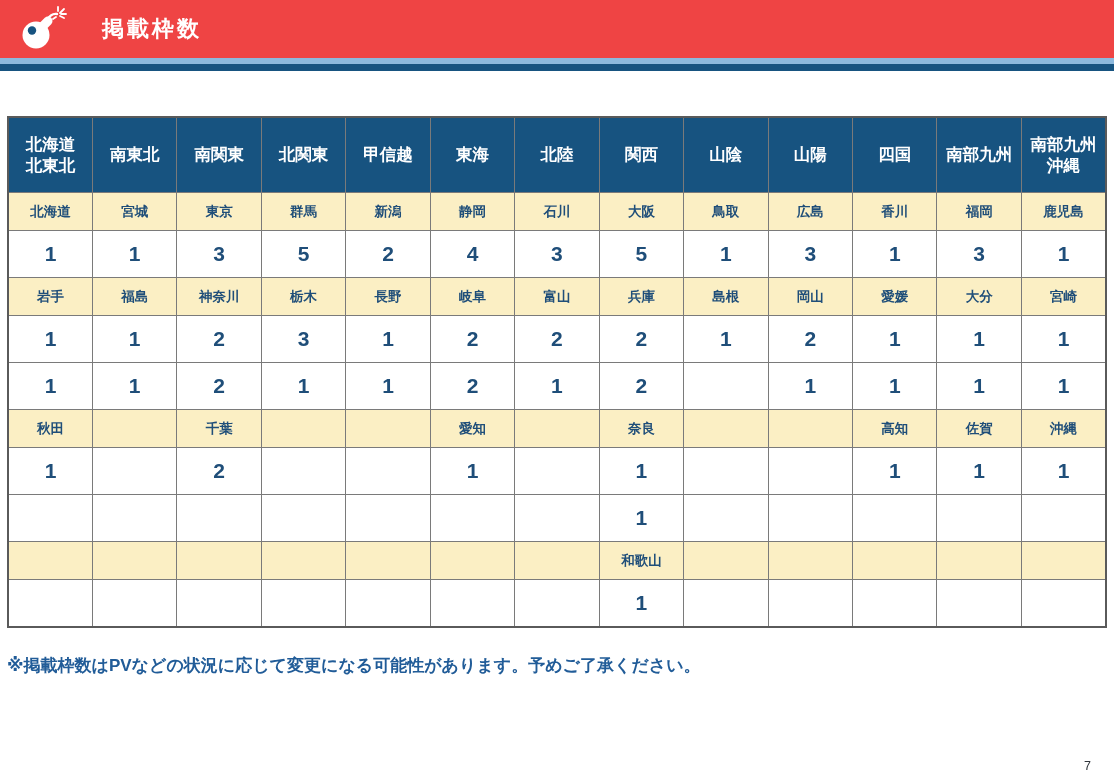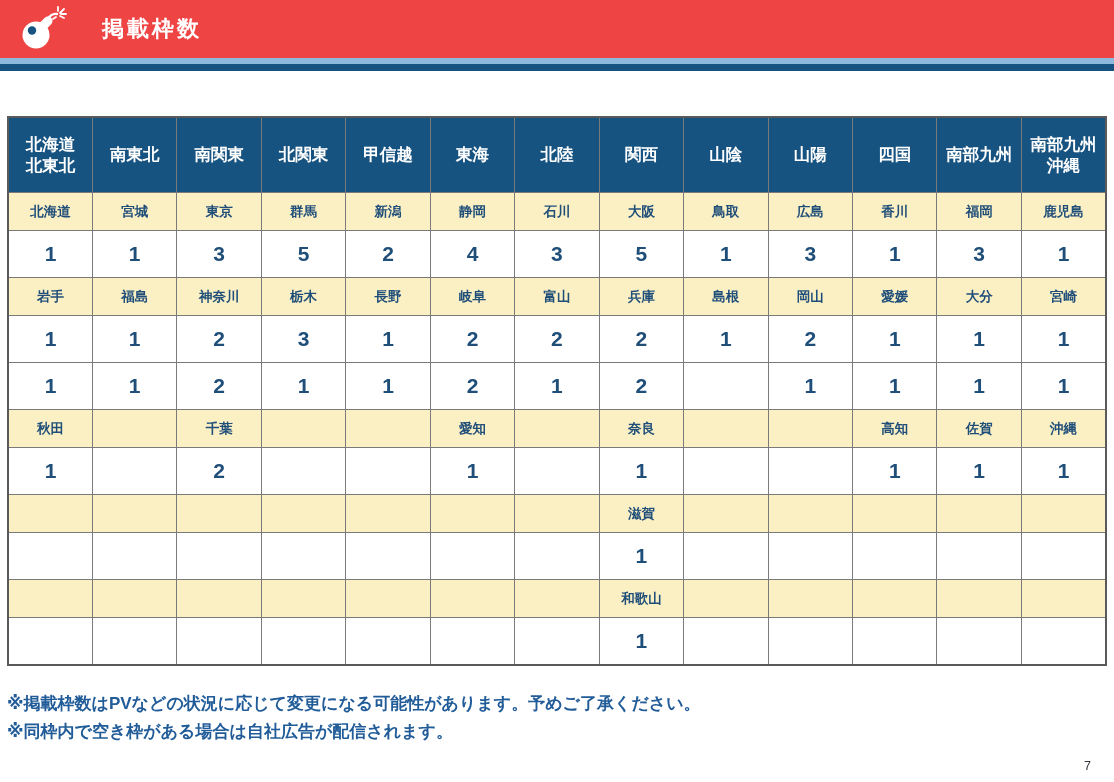--- a/index.html
+++ b/index.html
@@ -235,35 +235,20 @@
           <td></td>
           <td>1</td>
           <td></td>
           <td>1</td>
           <td></td>
           <td></td>
           <td>1</td>
           <td>1</td>
           <td>1</td>
         </tr>
-        <tr class="pref-row">
-          <td></td>
-          <td></td>
-          <td></td>
-          <td></td>
-          <td></td>
-          <td></td>
-          <td></td>
-          <td>滋賀</td>
-          <td></td>
-          <td></td>
-          <td></td>
-          <td></td>
-          <td></td>
-        </tr>
         <tr class="count-row">
           <td></td>
           <td></td>
           <td></td>
           <td></td>
           <td></td>
           <td></td>
           <td></td>
           <td>1</td>
           <td></td>
@@ -301,16 +286,15 @@
           <td></td>
           <td></td>
           <td></td>
         </tr>
       </tbody>
   </table>
 </div>
 
 <div class="footnotes">
   <div>※掲載枠数はPVなどの状況に応じて変更になる可能性があります。予めご了承ください。</div>
-  <div>※同枠内で空き枠がある場合は自社広告が配信されます。</div>
 </div>
 
 <div class="page-number">7</div>
 
 </body></html>

